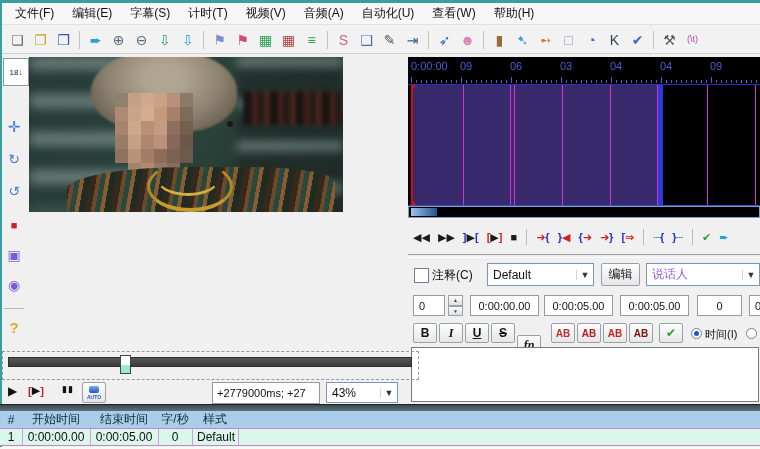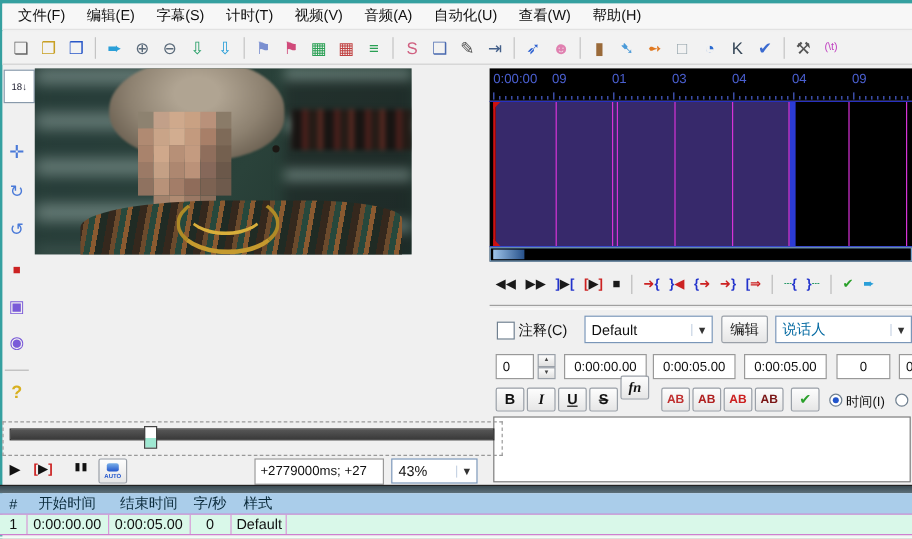--- a/index.html
+++ b/index.html
@@ -218,21 +218,21 @@
     </svg>
     <div class="earring"></div>
     <div class="blouse"></div>
     <div class="necklace1"></div>
     <div class="necklace2"></div>
   </div>
 
   <div class="abs ruler">
       <span class="rlab" style="left: 3px;">0:00:00</span>
       <span class="rlab" style="left: 52px;">09</span>
-      <span class="rlab" style="left: 102px;">01</span>
+      <span class="rlab" style="left: 102px;">06</span>
       <span class="rlab" style="left: 152px;">03</span>
       <span class="rlab" style="left: 202px; text-align: right;">04</span>
       <span class="rlab" style="left: 252px;">04</span>
       <span class="rlab" style="left: 302px;">09</span>
       <div class="tick" style="left: 3px; height: 6px;"></div>
       <div class="tick" style="left: 8px; height: 3px;"></div>
       <div class="tick" style="left: 13px; height: 3px;"></div>
       <div class="tick" style="left: 18px; height: 3px;"></div>
       <div class="tick" style="left: 23px; height: 3px;"></div>
       <div class="tick" style="left: 28px; height: 3px;"></div>
@@ -381,40 +381,40 @@
   <div class="abs groove"></div>
 
   <div class="abs checkbox"></div>
   <div class="abs lbl" style="left:432px;top:267px;">注释(C)</div>
   <div class="abs combo" style="left:487px;top:263px;width:107px;height:23px;">
     <span class="val">Default</span>
     <span class="arr">▼</span>
   </div>
   <div class="abs btn" style="left:601px;top:263px;width:39px;height:23px;">编辑</div>
   <div class="abs combo" style="left:646px;top:263px;width:114px;height:23px;">
-    <span class="val" style="color:#0369a1;">说话人</span>
+    <span class="val" style="color:#8b5cf6;">说话人</span>
     <span class="arr">▼</span>
   </div>
 
   <div class="abs box" style="left:413px;top:295px;width:32px;height:21px;padding-left:5px;">0</div>
   <div class="abs spin">
     <div>▲</div>
     <div>▼</div>
   </div>
   <div class="abs box c" style="left:470px;top:295px;width:69px;height:21px;">0:00:00.00</div>
   <div class="abs box c" style="left:544px;top:295px;width:69px;height:21px;">0:00:05.00</div>
   <div class="abs box c" style="left:620px;top:295px;width:69px;height:21px;">0:00:05.00</div>
   <div class="abs box c" style="left:697px;top:295px;width:45px;height:21px;">0</div>
   <div class="abs box" style="left:749px;top:295px;width:40px;height:21px;padding-left:5px;">0</div>
 
   <div class="abs btn fbtn" style="left:413px;top:323px;">B</div>
   <div class="abs btn fbtn ital" style="left:439px;top:323px;font-family:'Liberation Serif',serif;">I</div>
   <div class="abs btn fbtn und" style="left:465px;top:323px;">U</div>
   <div class="abs btn fbtn strike" style="left:491px;top:323px;">S</div>
-  <div class="abs btn fbtn ital" style="left:517px;top:313px;font-family:'Liberation Serif',serif;">fn</div>
+  <div class="abs btn fbtn ital" style="left:517px;top:335px;font-family:'Liberation Serif',serif;">fn</div>
   <div class="abs btn fbtn ab1" style="left:551px;top:323px;font-size:10px;">AB</div>
   <div class="abs btn fbtn ab2" style="left:577px;top:323px;font-size:10px;">AB</div>
   <div class="abs btn fbtn ab3" style="left:603px;top:323px;font-size:10px;">AB</div>
   <div class="abs btn fbtn ab4" style="left:629px;top:323px;font-size:10px;">AB</div>
   <div class="abs btn fbtn" style="left:659px;top:323px;color:#2aa02a;">✔</div>
   <div class="abs radio on" style="left:691px;top:328px;"></div>
   <div class="abs lbl" style="left:705px;top:327px;font-size:11px;">时间(I)</div>
   <div class="abs radio" style="left:746px;top:328px;"></div>
 
   <div class="abs textarea"></div>

